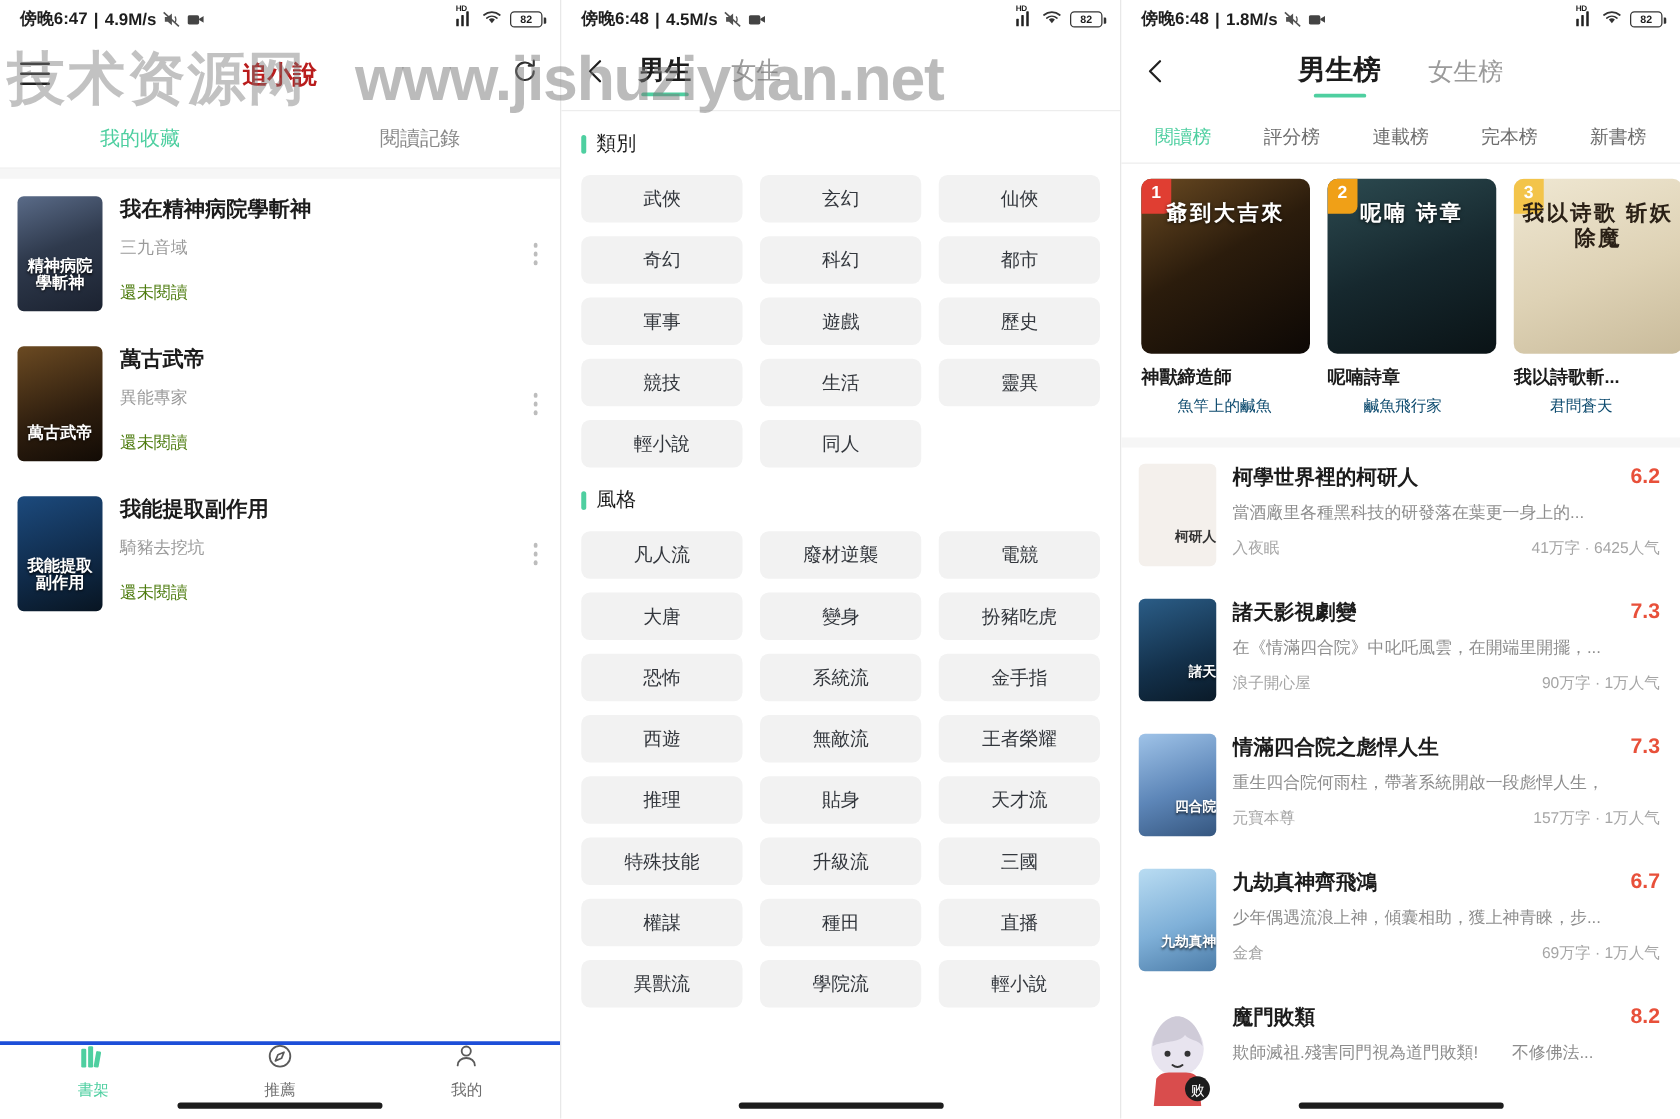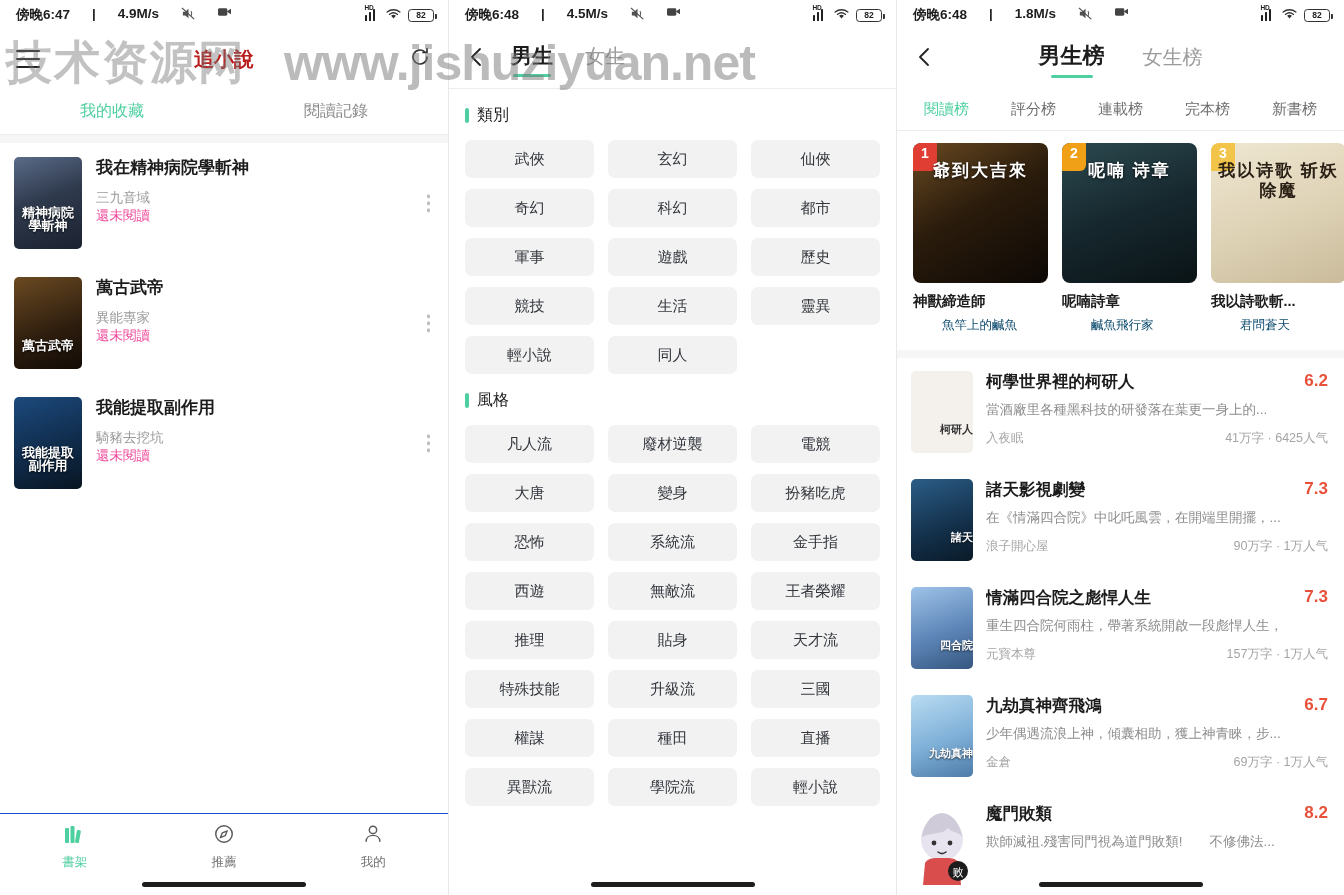--- a/index.html
+++ b/index.html
@@ -11,21 +11,21 @@
   .screens { display: flex; width: 1344px; height: 895px; position: relative; }
   .panel { width: 448px; height: 895px; position: relative; background: #ffffff; overflow: hidden; }
   .panel + .panel { border-left: 1px solid #e8e8e8; }
 
   
   .statusbar {
     height: 30px; display: flex; align-items: center;
     justify-content: space-between; padding: 0 14px 0 16px;
     font-size: 13.5px; color: #1d1d1d; font-weight: 700;
   }
-  .sb-left { display: flex; gap: 22px; white-space: nowrap; }
+  .sb-left { display: flex; align-items: center; gap: 5px; white-space: nowrap; }
   .sb-right { display: flex; align-items: center; gap: 6px; }
   .mute-ic { display:inline-block; width:15px; height:15px; position: relative; opacity:.85;}
   .mute-ic svg, .cam-ic svg { display:block; }
   .sig { display:flex; align-items:flex-end; gap:1.5px; height:12px; position: relative;}
   .sig i { display:block; width:2.5px; background:#222; border-radius:.5px;}
   .sig i:nth-child(1){height:4px}.sig i:nth-child(2){height:6px}
   .sig i:nth-child(3){height:9px}.sig i:nth-child(4){height:12px}
   .hd { font-size:6.5px; font-weight:700; position:absolute; top:-5px; left:0; letter-spacing:-.2px;}
   .batt { width:26px;height:13px;border:1.4px solid #333;border-radius:3.5px;
           display:flex;align-items:center;justify-content:center;font-size:8.5px;font-weight:700;position:relative;}
@@ -64,31 +64,31 @@
   .cover .cv-txt { position: absolute; left: 0; right: 0; bottom: 16px; text-align: center;
                    font-size: 13px; font-weight: 800; color: #fff; line-height: 1.05;
                    text-shadow: 0 1px 2px rgba(0,0,0,.8); }
   .cover.c1 { background: linear-gradient(160deg,#5a6b88 0%,#2f3a4d 45%,#1b2230 100%); }
   .cover.c2 { background: linear-gradient(160deg,#6b4a22 0%,#2d1d0e 60%,#120b05 100%); }
   .cover.c3 { background: linear-gradient(160deg,#1c3d63 0%,#0e2banything 0%,#0d1e33 100%); }
   .cover.c3 { background: linear-gradient(160deg,#1c4a7d 0%,#102c4c 55%,#081522 100%); }
   .bk-info { margin-left: 14px; flex: 1; min-width: 0; }
   .bk-title { font-size: 17px; font-weight: 700; color: #1c1c1c; line-height: 1.35; }
   .bk-author { font-size: 13.5px; color: #9a9a9a; margin-top: 9px; }
-  .bk-status { font-size: 13.5px; color: #ec4899; }
+  .bk-status { font-size: 13.5px; color: #4d7c0f; margin-top: 18px; }
   .dots { position: absolute; right: 18px; top: 50%; transform: translateY(-50%);
           display: flex; flex-direction: column; gap: 3.5px; cursor: pointer; }
   .dots i { width: 3.5px; height: 3.5px; border-radius: 50%; background: #bdbdbd; display: block; }
 
   .find-more { margin: 24px auto 0; width: 292px; height: 44px; border: 1.4px solid #8ddcbc;
                border-radius: 24px; display: flex; align-items: center; justify-content: center;
                color: #4ecfa0; font-size: 15.5px; gap: 4px; cursor: pointer; }
 
-  .tabbar { position: absolute; bottom: 0; left: 0; right: 0; height: 82px; background: #fff;
-            border-top: 1px solid #1d4ed8; display: flex; font-family: Liberation Serif, serif; }
+  .tabbar { position: absolute; bottom: 0; left: 0; right: 0; height: 62px; background: #fff;
+            border-top: 3px solid #1d4ed8; display: flex; }
   .tabitem { flex: 1; display: flex; flex-direction: column; align-items: center; justify-content: center;
              gap: 5px; font-size: 12.5px; color: #6f6f6f; padding-bottom: 16px; cursor: pointer; }
   .tabitem.active { color: #4ecfa0; }
   .home-ind { position: absolute; bottom: 8px; left: 50%; transform: translateX(-50%);
               width: 164px; height: 5px; background: #1d1d1d; border-radius: 3px; }
 
   
   .p2-header { height: 58px; display: flex; align-items: center; padding: 0 16px; gap: 0; }
   .back-ic { width: 26px; cursor: pointer; }
   .p2-tabs { display: flex; align-items: flex-end; gap: 32px; margin-left: 20px; }

